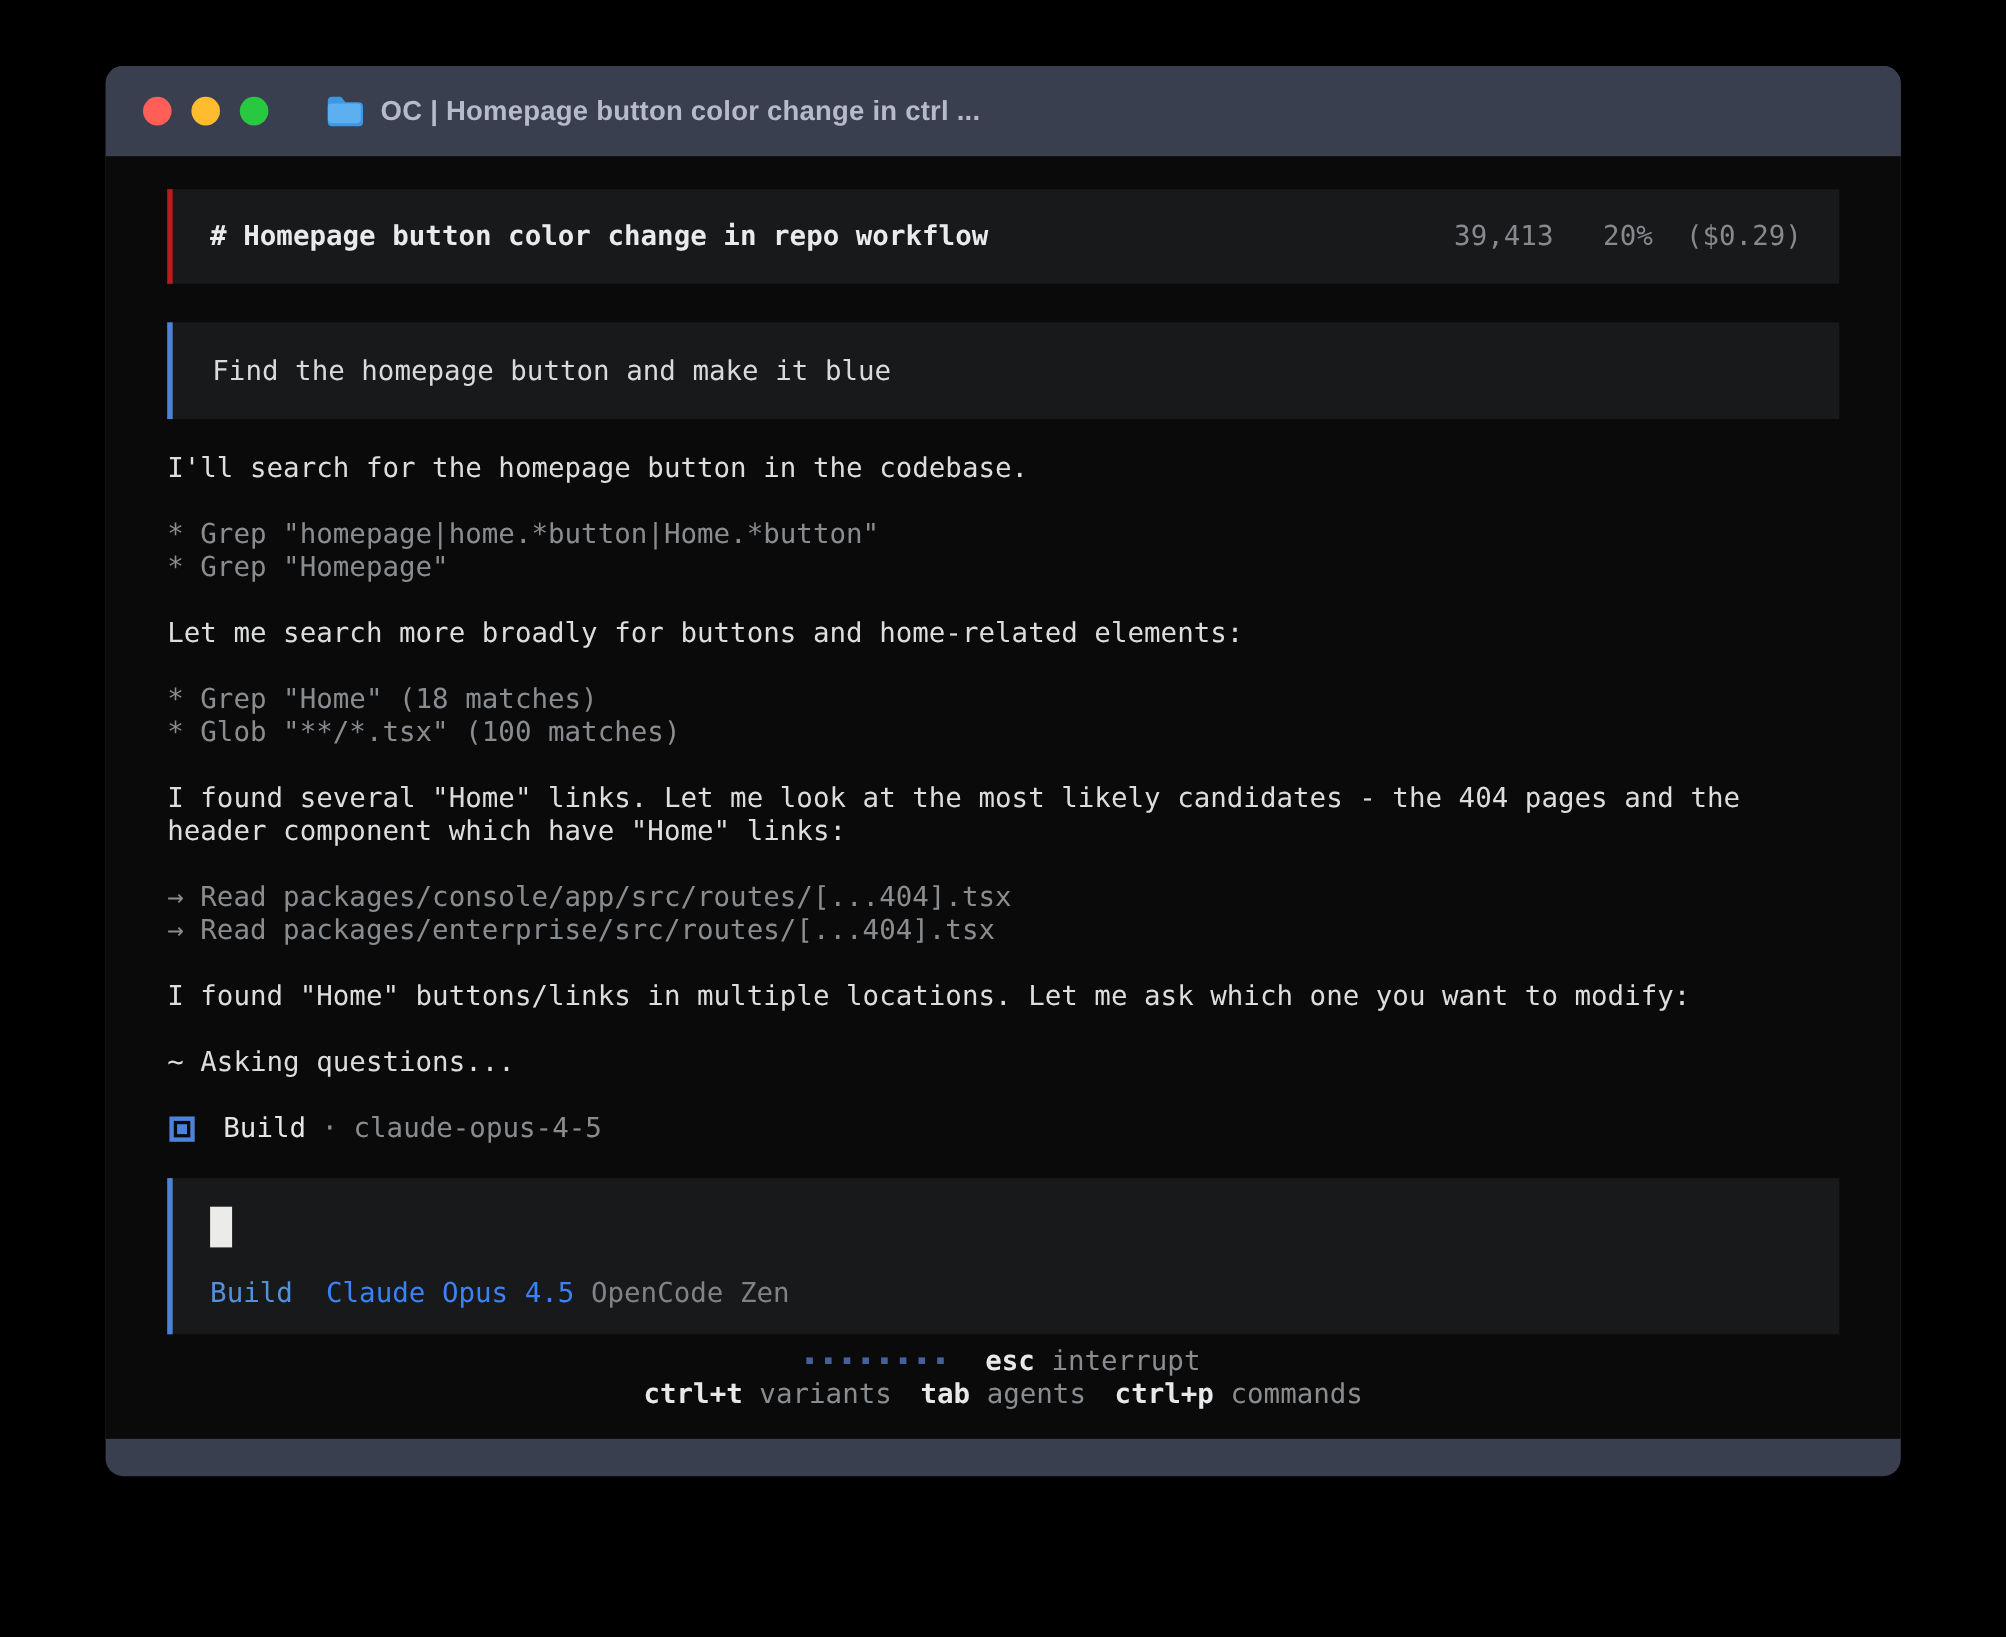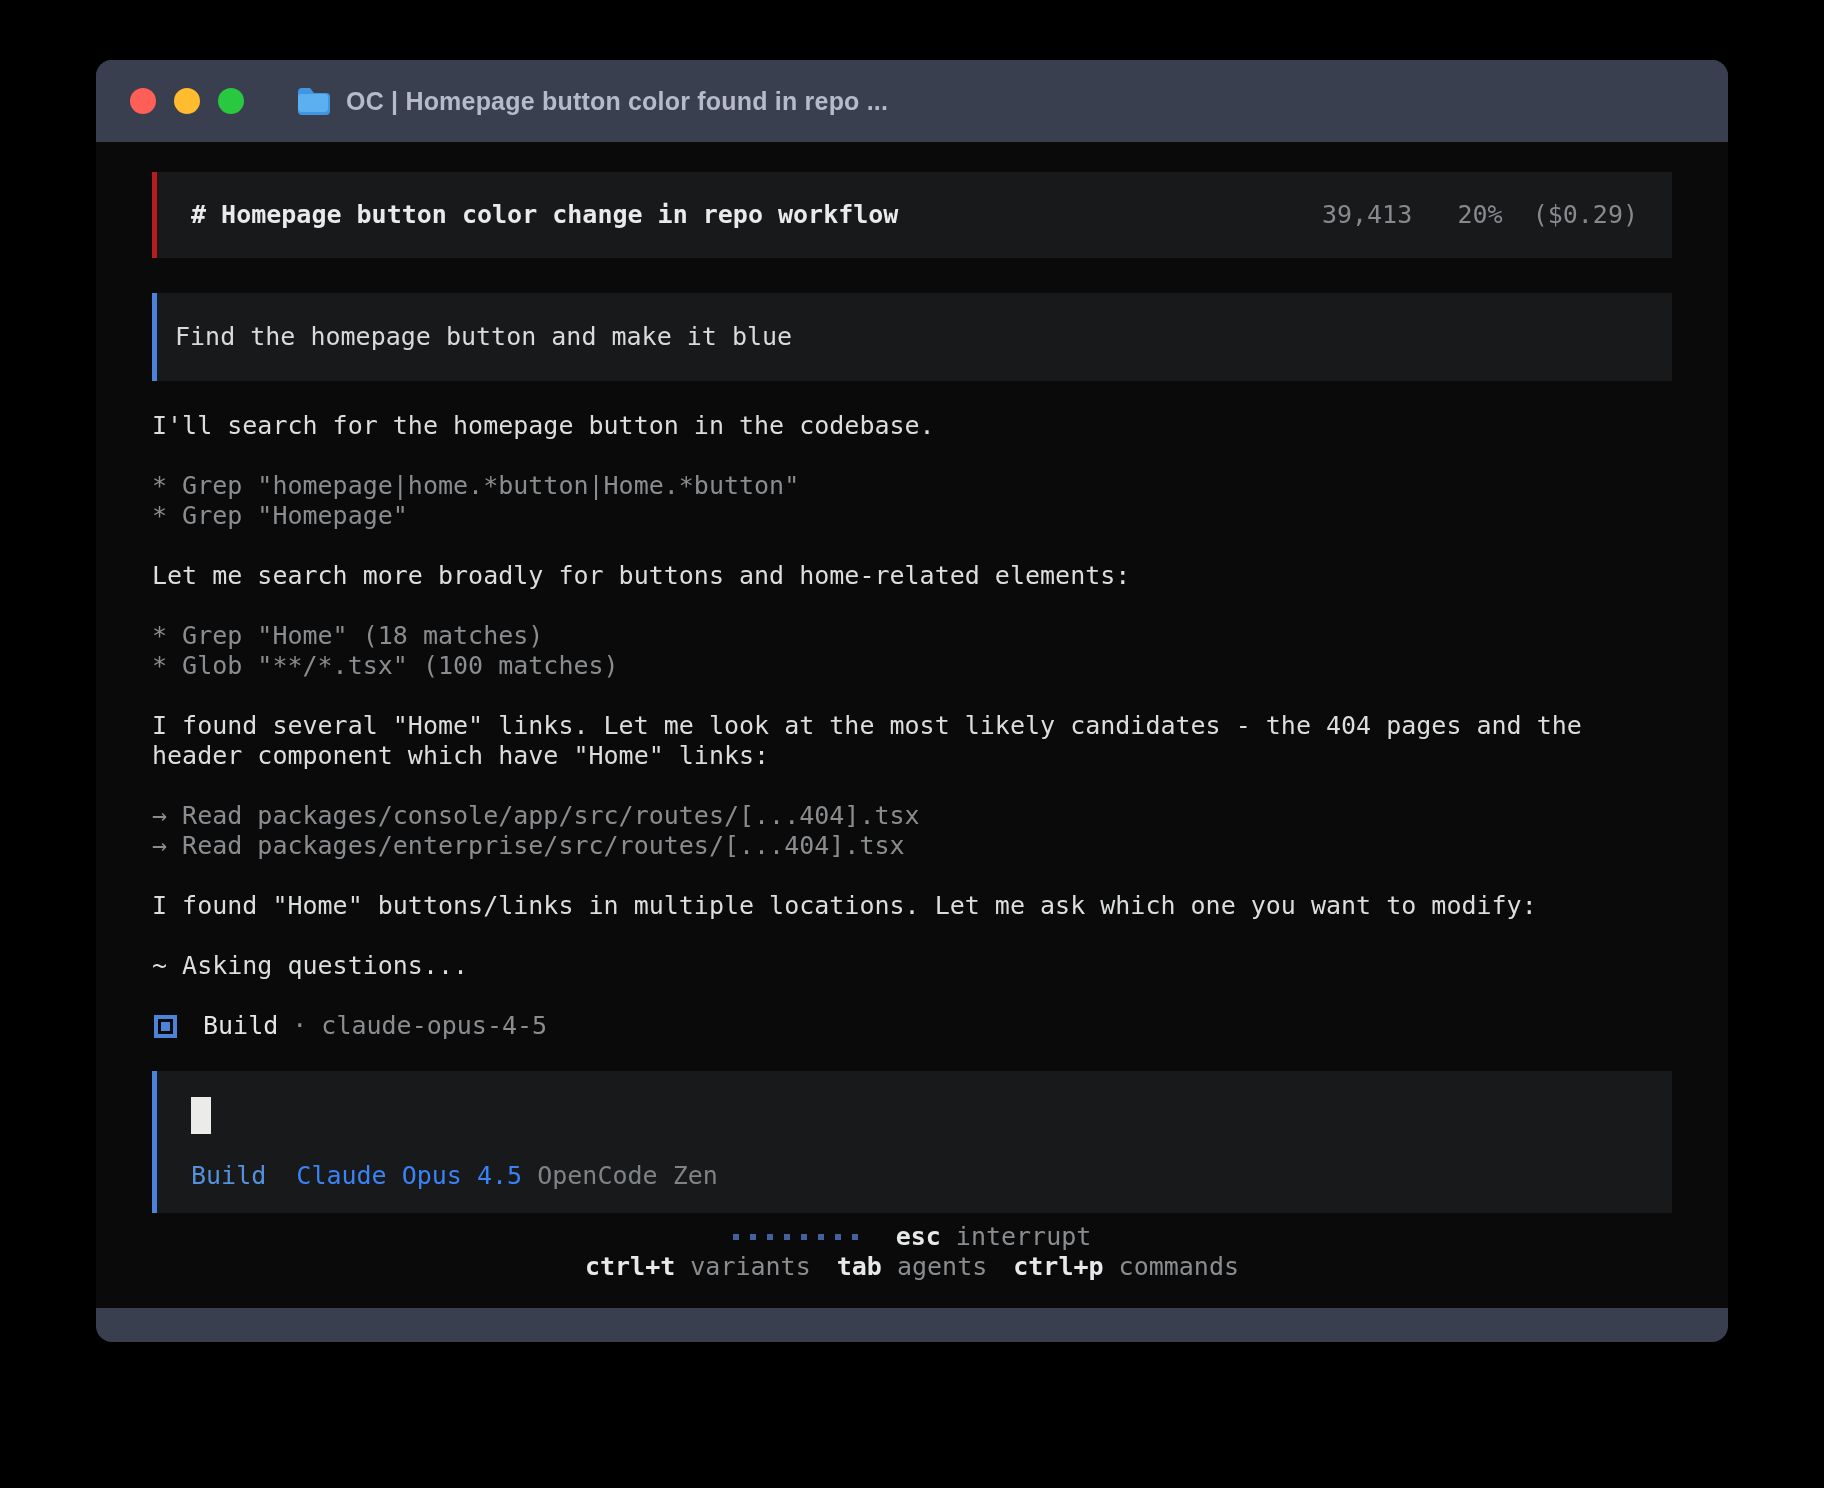--- a/index.html
+++ b/index.html
@@ -41,21 +41,21 @@
     height:86px; display:flex; align-items:center; justify-content:space-between;
     padding:0 34px;
   }
   .session-title { font-weight:bold; color:#e9eaeb; white-space:nowrap; }
   .session-metrics { color:#87898d; white-space:nowrap; }
   .session-metrics .pct { margin-left:2ch; }
   .session-metrics .cost { margin-left:1ch; }
 
   .user-block {
     margin-top:35px; height:88px; display:flex; align-items:center;
-    padding:0 18px; border-left-color:#4c82d8;
+    padding:0 36px; border-left-color:#4c82d8;
   }
   .user-text { color:#d9dadb; }
 
   .transcript { margin-top:30px; }
   .tline { height:30px; white-space:pre; }
   .tline.text { color:#dcdddd; }
   .tline.dim  { color:#8a8d90; }
 
   .agent-row { margin-top:30px; height:30px; display:flex; align-items:center; }
   .agent-icon {
@@ -102,21 +102,21 @@
       <div class="light close"></div>
       <div class="light min"></div>
       <div class="light zoom"></div>
     </div>
     <span class="folder">
       <svg width="34" height="28" viewBox="0 0 34 28">
         <path d="M2 5 q0-4 4-4 h8 l4 5 h12 q4 0 4 4 v14 q0 4-4 4 H6 q-4 0-4-4 z" fill="#3e97e0"></path>
         <path d="M2 10 q0-3 3-3 h24 q3 0 3 3 v11 q0 4-4 4 H6 q-4 0-4-4 z" fill="#5cb0f0"></path>
       </svg>
     </span>
-    <span class="tb-title">OC | Homepage button color found in repo ...</span>
+    <span class="tb-title">OC | Homepage button color change in ctrl ...</span>
   </div>
 
   <div class="terminal">
 
     <div class="block session-header">
       <span class="session-title"># Homepage button color change in repo workflow</span>
       <span class="session-metrics">
         <span class="tokens">39,413</span>
         <span class="pct">20%</span>
         <span class="cost">($0.29)</span>

